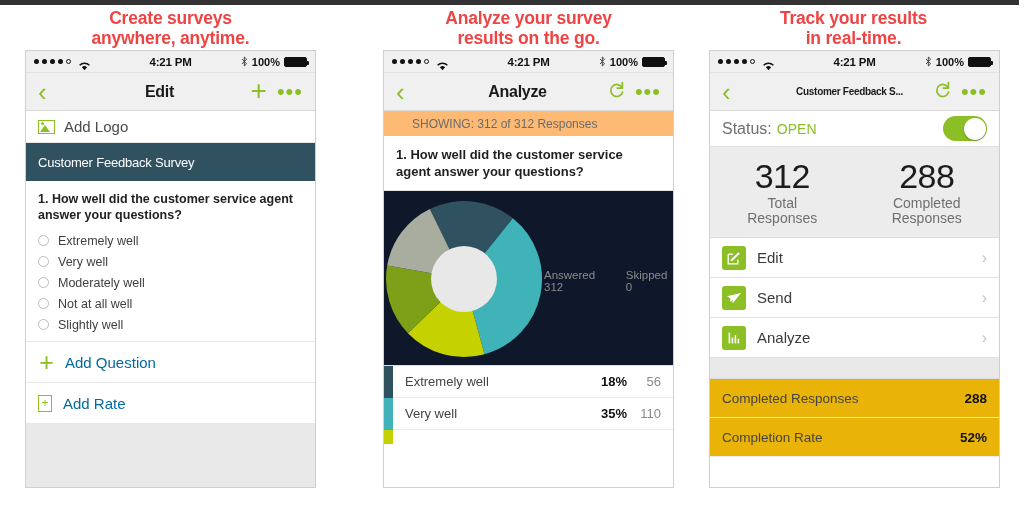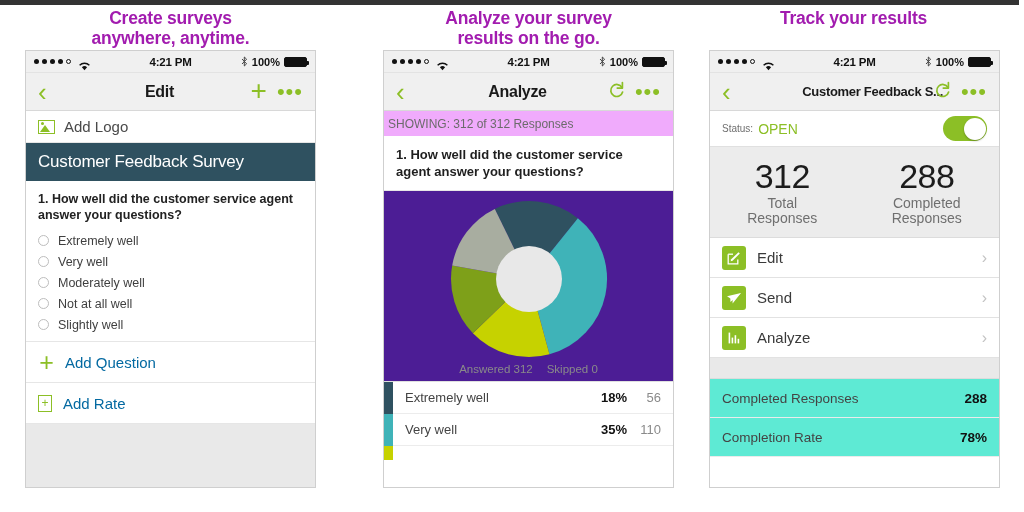--- a/index.html
+++ b/index.html
@@ -17,21 +17,21 @@
   }
 
   .panel { position: absolute; top: 0; width: 341px; height: 512px; }
   .panel-1 { left: 0; }
   .panel-2 { left: 358px; }
   .panel-3 { left: 683px; }
 
   .headline {
     position: absolute; top: 8px; left: 0; width: 341px;
     text-align: center;
-    color: #a21caf;
+    color: #ef4444;
     font-size: 17.5px;
     font-weight: bold;
     line-height: 20px;
     letter-spacing: -0.2px;
   }
 
   
   .phone {
     position: absolute;
     top: 50px; left: 25px;
@@ -83,21 +83,21 @@
   .nav-back {
     color: #8cbf26; font-size: 26px; line-height: 1;
     font-weight: 300; z-index: 2; cursor: pointer;
   }
   .nav-title {
     position: absolute; left: 38px; right: 60px;
     text-align: center; font-size: 16px; font-weight: bold; color: #1a1a1a;
     letter-spacing: -0.3px;
     white-space: nowrap; overflow: hidden;
   }
-  .panel-3 .nav-title { left: 46px; right: 56px; font-size: 13px; text-align: right; }
+  .panel-3 .nav-title { left: 46px; right: 56px; font-size: 10px; }
   .nav-right { margin-left: auto; display: flex; align-items: center; gap: 10px; z-index: 2; }
   .nav-plus { color: #8cbf26; font-size: 28px; line-height: 0.8; font-weight: 300; }
   .nav-dots { color: #8cbf26; font-size: 22px; line-height: 0.6; letter-spacing: 1px; }
 
   
   .row {
     display: flex; align-items: center;
     padding: 0 12px; background: #fff;
     border-bottom: 1px solid #e6e6e6;
   }
@@ -118,21 +118,21 @@
   .img-icon::after {
     content: ""; position: absolute; left: 2px; top: 1.5px;
     width: 3px; height: 3px; border-radius: 50%; background: #8cbf26;
   }
   .addlogo-label { font-size: 15px; color: #4a4a4a; }
 
   .survey-title-bar {
     background: #2f5160; height: 38px;
     display: flex; align-items: center; padding: 0 12px;
   }
-  .survey-title { color: #fff; font-size: 17px; font-weight: normal; letter-spacing: -0.2px;}
+  .survey-title { color: #fff; font-size: 13px; font-weight: normal; letter-spacing: -0.2px;}
 
   .question-block { padding: 10px 12px 4px 12px; background: #fff; }
   .question-text {
     font-size: 12.5px; font-weight: bold; color: #222; line-height: 16px;
   }
   .choices { padding: 3px 12px 6px 12px; background: #fff; border-bottom: 1px solid #e6e6e6;}
   .choice { display: flex; align-items: center; height: 21px; }
   .radio {
     width: 11px; height: 11px; border-radius: 50%;
     border: 1.3px solid #bdbdbd; margin-right: 9px; flex: 0 0 auto;
@@ -147,30 +147,30 @@
   .page-icon {
     width: 14px; height: 17px; border: 1.5px solid #8cbf26;
     margin-right: 11px; position: relative; flex: 0 0 auto;
     color: #8cbf26; font-size: 12px; line-height: 14px; text-align: center;
   }
   .add-label { font-size: 15px; color: #0369a1; }
   .filler-gray { background: #e9e9e9; height: 100%; }
 
   
   .showing-bar {
-    height: 25px; background: #f0abfc;
-    display: flex; align-items: center; padding: 0 4px;
+    height: 25px; background: #fdba74;
+    display: flex; align-items: center; padding: 0 28px;
   }
   .showing-text { font-size: 12px; color: #6b6b6b; }
   .q2-block { padding: 10px 12px 10px 12px; background: #fff; border-bottom: 1px solid #e6e6e6; }
   .q2-text { font-size: 13px; font-weight: bold; color: #1f1f1f; line-height: 17px; }
 
   .chart-area {
-    background: #4c1d95; padding: 8px 0 6px 0;
-    display: flex; flex-direction: column; align-items: center;
+    background: #0f172a; padding: 8px 0 6px 0;
+    display: flex; align-items: center;
     border-bottom: 1px solid #e0e0e0;
   }
   .donut-wrap { position: relative; width: 160px; height: 160px; }
   .donut-svg { display: block; }
   .chart-footer {
     margin-top: 4px; font-size: 11.5px; color: #8a8a8a;
     display: flex; gap: 14px;
   }
 
   .legend-row {
@@ -183,21 +183,21 @@
   .legend-pct { margin-left: auto; font-size: 13px; font-weight: bold; color: #111; }
   .legend-count { width: 34px; text-align: right; font-size: 13px; color: #8a8a8a; }
   .legend-row.partial { height: 14px; border-bottom: none; background:#fff;}
   .legend-row.partial .legend-swatch { height: 14px; }
 
   
   .status-row {
     height: 36px; display: flex; align-items: center;
     padding: 0 12px; background: #fff; border-bottom: 1px solid #e0e0e0;
   }
-  .status-label { font-size: 10px; color: #6f6f6f; text-align: right; }
+  .status-label { font-size: 16px; color: #6f6f6f; text-align: right; }
   .status-value { font-size: 14px; color: #8cbf26; margin-left: 5px; }
   .toggle {
     margin-left: auto; width: 44px; height: 25px; border-radius: 13px;
     background: #8cbf26; position: relative;
   }
   .toggle-knob {
     position: absolute; right: 1.5px; top: 1.5px;
     width: 22px; height: 22px; border-radius: 50%; background: #fff;
     box-shadow: 0 1px 2px rgba(0,0,0,.28);
   }
@@ -218,21 +218,21 @@
     width: 24px; height: 24px; background: #8cbf26; border-radius: 3px;
     margin-right: 11px; flex: 0 0 auto;
     display: flex; align-items: center; justify-content: center;
   }
   .action-label { font-size: 15px; color: #3a3a3a; }
   .chev { margin-left: auto; color: #c3c3c3; font-size: 16px; font-weight: 300; }
 
   .gray-gap { height: 21px; background: #e9e9e9; border-bottom: 1px solid #dcdcdc; }
   .kv-row {
     height: 39px; display: flex; align-items: center;
-    padding: 0 12px; background: #5eead4; border-bottom: 1px solid #ebebeb;
+    padding: 0 12px; background: #eab308; border-bottom: 1px solid #ebebeb;
   }
   .kv-label { font-size: 13.5px; color: #444; }
   .kv-value { margin-left: auto; font-size: 13.5px; font-weight: bold; color: #111; }
 </style>
 </head>
 <body>
 
 <div id="root">
 
   <div class="top-strip"></div>
@@ -419,20 +419,21 @@
       </div>
       <div class="legend-row partial">
         <span class="legend-swatch" style="background:#c6d200"></span>
       </div>
     </div>
   </div>
 
   <div class="panel panel-3">
     <div class="headline">
       <div>Track your results</div>
+      <div>in real-time.</div>
     </div>
 
     <div class="phone">
       <div class="statusbar">
         <div class="sb-left">
           <span class="dot"></span>
             <span class="dot"></span>
             <span class="dot"></span>
             <span class="dot"></span>
             <span class="dot hollow"></span>
@@ -525,17 +526,17 @@
       </div>
 
       <div class="gray-gap"></div>
 
       <div class="kv-row">
         <span class="kv-label">Completed Responses</span>
         <span class="kv-value">288</span>
       </div>
       <div class="kv-row">
         <span class="kv-label">Completion Rate</span>
-        <span class="kv-value">78%</span>
+        <span class="kv-value">52%</span>
       </div>
     </div>
   </div>
 </div>
 
 </body></html>

